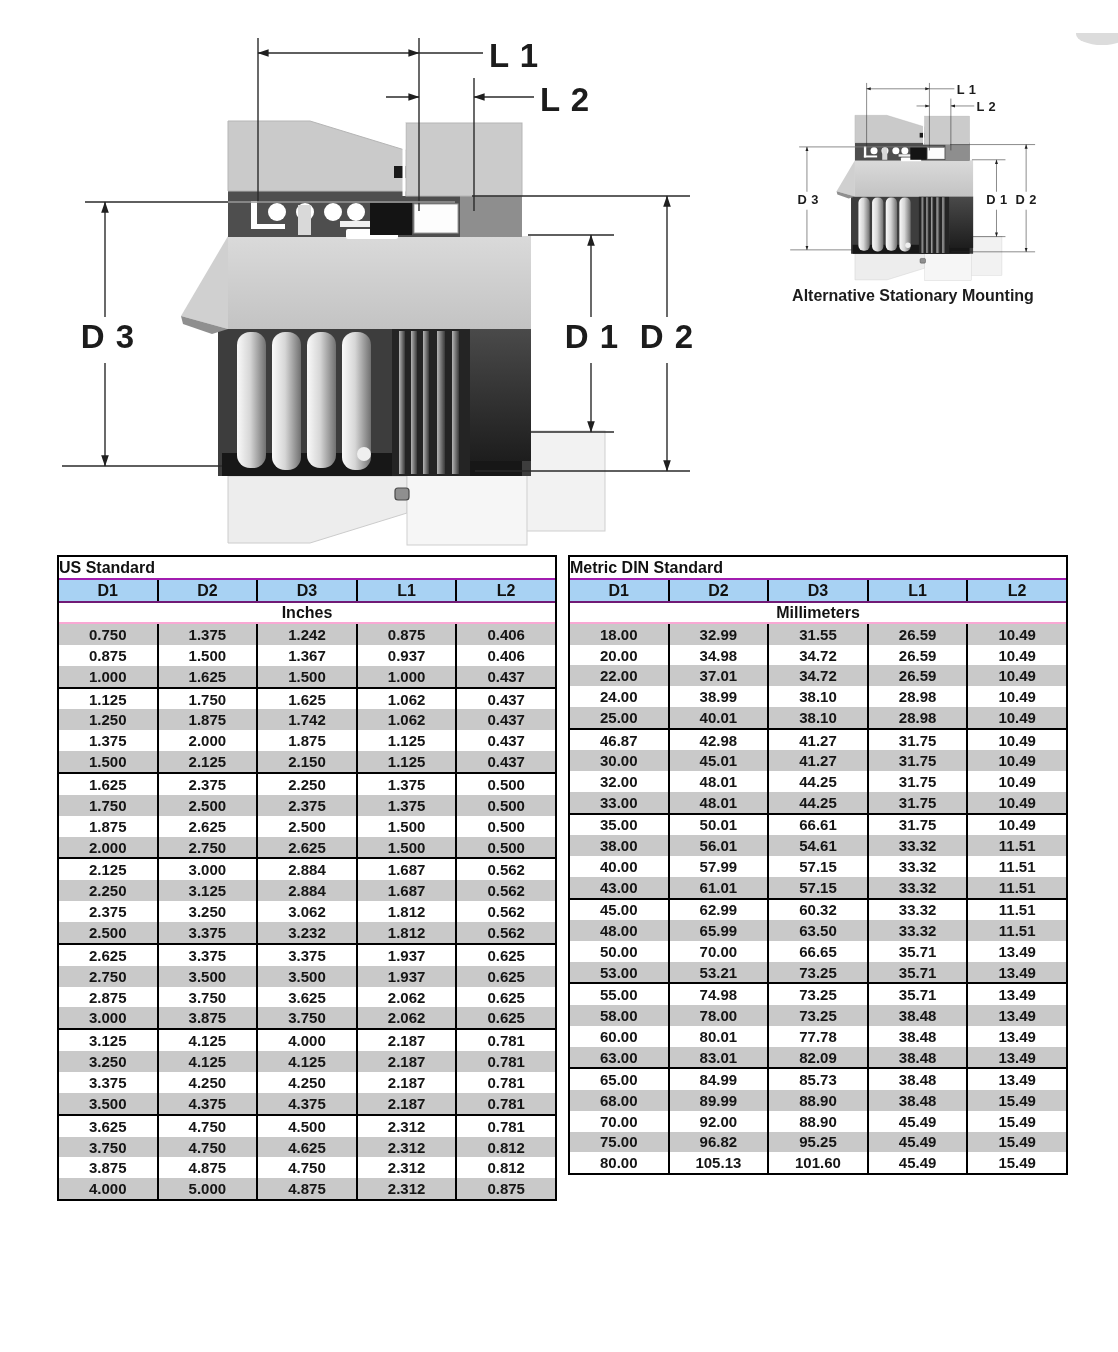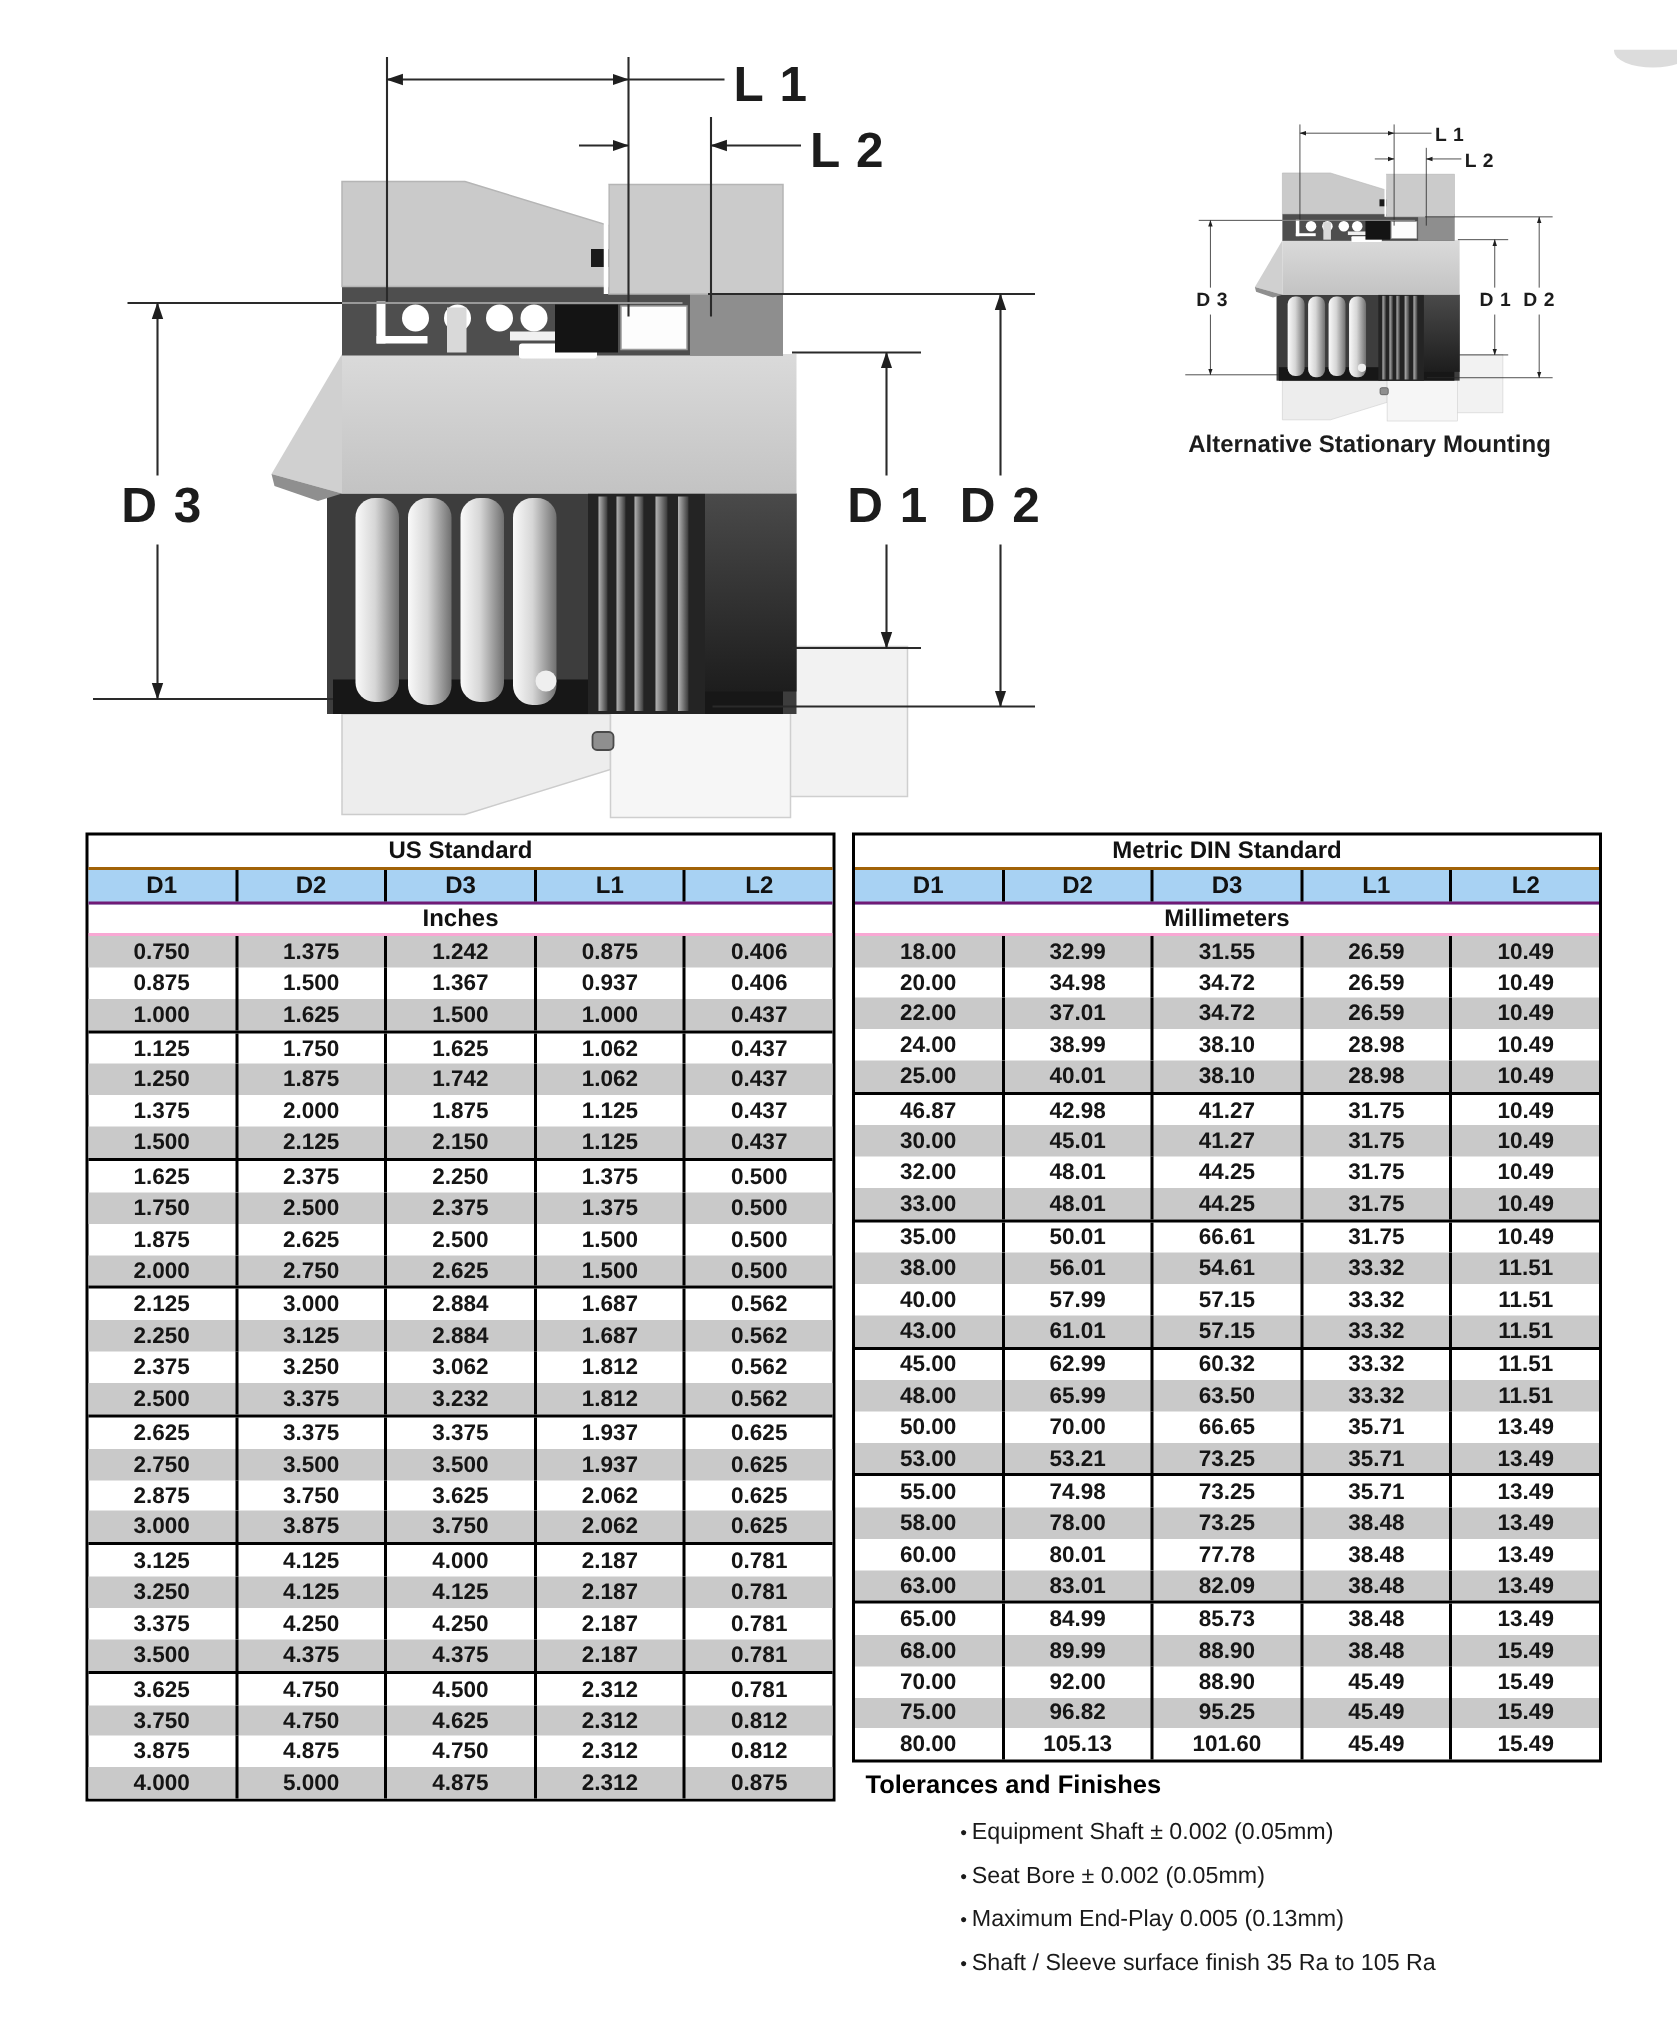--- a/index.html
+++ b/index.html
@@ -8,21 +8,21 @@
     font-family:"Liberation Sans", sans-serif; color:#111; overflow:hidden;margin-top:33px;
   }
   svg.diagram{position:absolute; left:0; top:0; width:1118px; height:520px;}
   .dim-big{font-family:"Liberation Sans",sans-serif; font-weight:bold; font-size:33px; fill:#1c1c1c; text-anchor:middle; letter-spacing:1px;}
   .caption{font-family:"Liberation Sans",sans-serif; font-weight:bold; font-size:16px; fill:#1c1c1c; text-anchor:middle;}
 
   
   .dtable{
     position:absolute; width:500px; border:2px solid #000; box-sizing:border-box; background:#fff;
   }
-  .t-title{height:21px; line-height:21px; text-align:center; font-weight:bold; font-size:16px; border-bottom:2px solid #a16207;}
+  .t-title{height:21px; line-height:21px; font-weight:bold; font-size:16px; border-bottom:2px solid #a21caf;}
   .t-head{display:flex; height:21px; border-bottom:2px solid #701a75; background:#a8d2f3;align-items:center;}
   .t-hcell{flex:1; text-align:center; line-height:21px; font-weight:bold; font-size:16px; border-right:2px solid #000;}
   .t-hcell:last-child{border-right:none;}
   .t-unit{height:19px; line-height:19px; text-align:center; font-weight:bold; font-size:16px; border-bottom:2px solid #f9a8d4;}
   .t-body{display:flex; flex-direction:column;font-weight:bold;}
   .t-row{flex:1; display:flex; box-sizing:border-box;}
   .t-row.stripe{background:#c9c9c9;}
   .t-row.gstart{border-top:2px solid #000;}
   .t-cell{flex:1; display:flex; align-items:center; justify-content:center; font-size:15px; border-right:2px solid #000; box-sizing:border-box; color:#151515;}
   .t-cell:last-child{border-right:none;}
@@ -561,23 +561,14 @@
         <div class="t-row">
           <div class="t-cell">80.00</div>
           <div class="t-cell">105.13</div>
           <div class="t-cell">101.60</div>
           <div class="t-cell">45.49</div>
           <div class="t-cell">15.49</div>
         </div>
       </div>
   </div>
 
-  <div class="tolerances">
-    <div class="tol-title">Tolerances and Finishes</div>
-    <div>
-        <div class="tol-item">Equipment Shaft ± 0.002 (0.05mm)</div>
-        <div class="tol-item">Seat Bore ± 0.002 (0.05mm)</div>
-        <div class="tol-item">Maximum End-Play 0.005 (0.13mm)</div>
-        <div class="tol-item">Shaft / Sleeve surface finish 35 Ra to 105 Ra</div>
-      </div>
-  </div>
 
 </div>
 
 </body></html>

